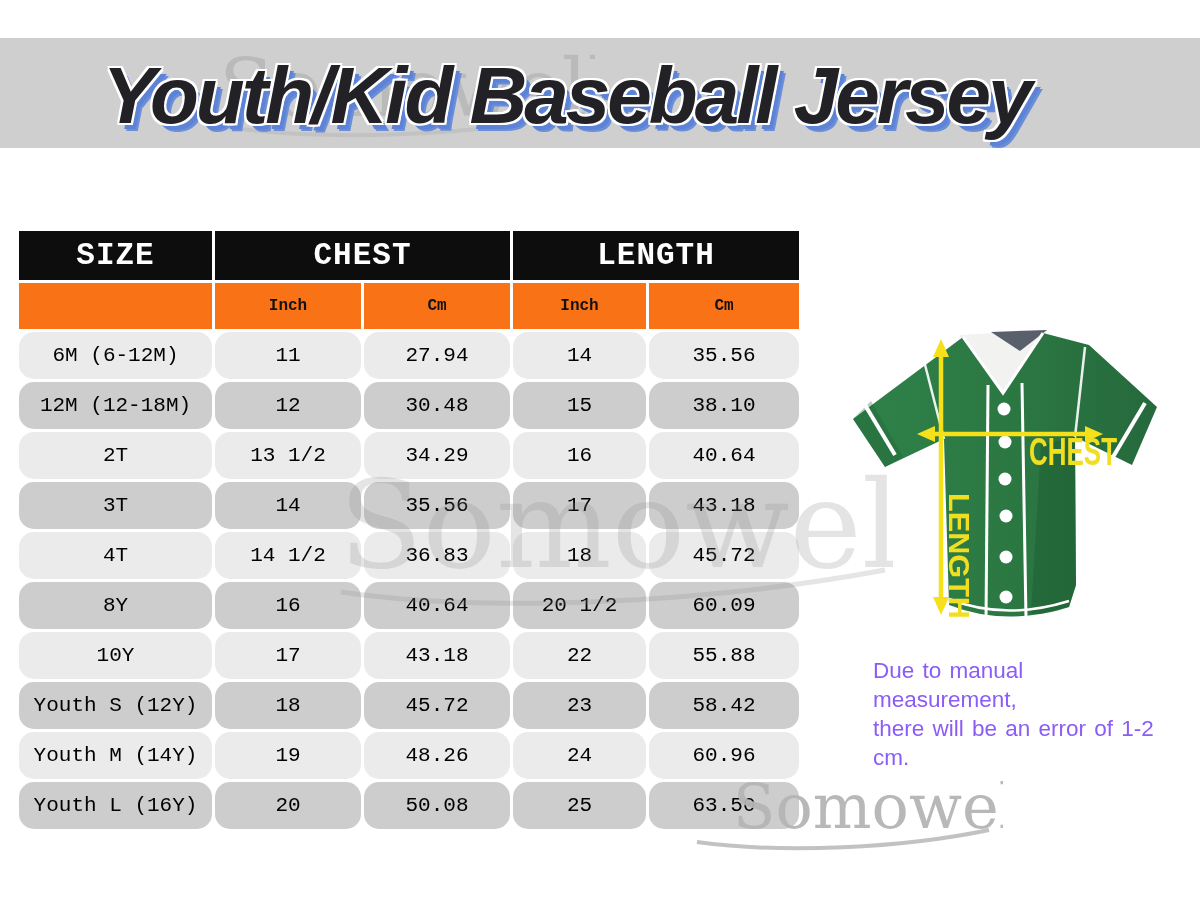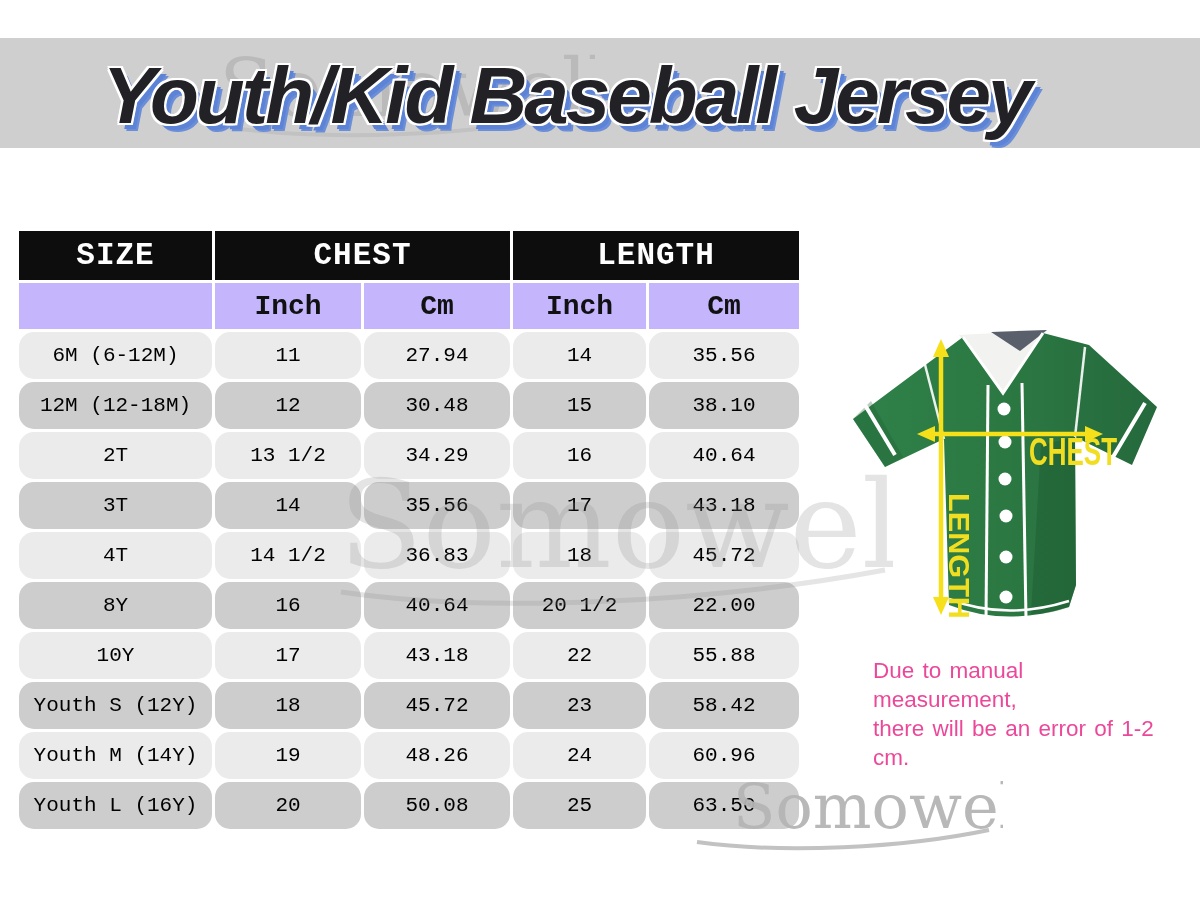--- a/index.html
+++ b/index.html
@@ -33,35 +33,35 @@
     font-family:Liberation Mono, monospace;
   }
   .size-table th,.size-table td{
     text-align:center;vertical-align:middle;overflow:hidden;white-space:nowrap;
   }
   .size-table thead th{
     background:#0d0d0d;color:#ffffff;height:47px;
     font-size:31px;font-weight:bold;letter-spacing:1px;
   }
   .size-table tr.units td{
-    background:#c4b5fd;color:#111111;height:44px;font-size:28px;font-weight:bold;
+    background:#f97316;color:#111111;height:44px;font-size:16px;font-weight:bold;
   }
   .size-table tbody td{height:45px;font-size:21px;color:#000000;border-radius:15px;}
   .size-table tbody tr:nth-child(odd) td{background:#ebebeb;}
   .size-table tbody tr:nth-child(even) td{background:#cdcdcd;}
   
   .wm-mid{left:333px;top:442px;z-index:3;opacity:.9;}
   .wm-bottom{left:693px;top:760px;z-index:3;}
   
   .jersey{position:absolute;left:845px;top:323px;width:320px;height:334px;z-index:2;}
   .jersey svg{display:block;}
   
   .note{
     position:absolute;left:873px;top:656px;width:300px;z-index:2;
-    font-size:22.5px;line-height:29px;color:#ec4899;word-spacing:2px;
+    font-size:22.5px;line-height:29px;color:#8b5cf6;word-spacing:2px;
   }
 </style>
 </head>
 <body>
 
 <div class="banner"></div>
 
 <svg class="wm wm-top" width="380" height="100">
   <text x="4" y="72" font-size="80" fill="#777777" opacity="0.45">Somowell</text>
   <path d="M 18 84 C 120 98 260 90 356 72" stroke="#8f8f8f" stroke-width="4" fill="none" opacity="0.4"></path>
@@ -125,21 +125,21 @@
         <td>14 1/2</td>
         <td>36.83</td>
         <td>18</td>
         <td>45.72</td>
     </tr>
     <tr>
       <td>8Y</td>
         <td>16</td>
         <td>40.64</td>
         <td>20 1/2</td>
-        <td>22.00</td>
+        <td>60.09</td>
     </tr>
     <tr>
       <td>10Y</td>
         <td>17</td>
         <td>43.18</td>
         <td>22</td>
         <td>55.88</td>
     </tr>
     <tr>
       <td>Youth S (12Y)</td>

